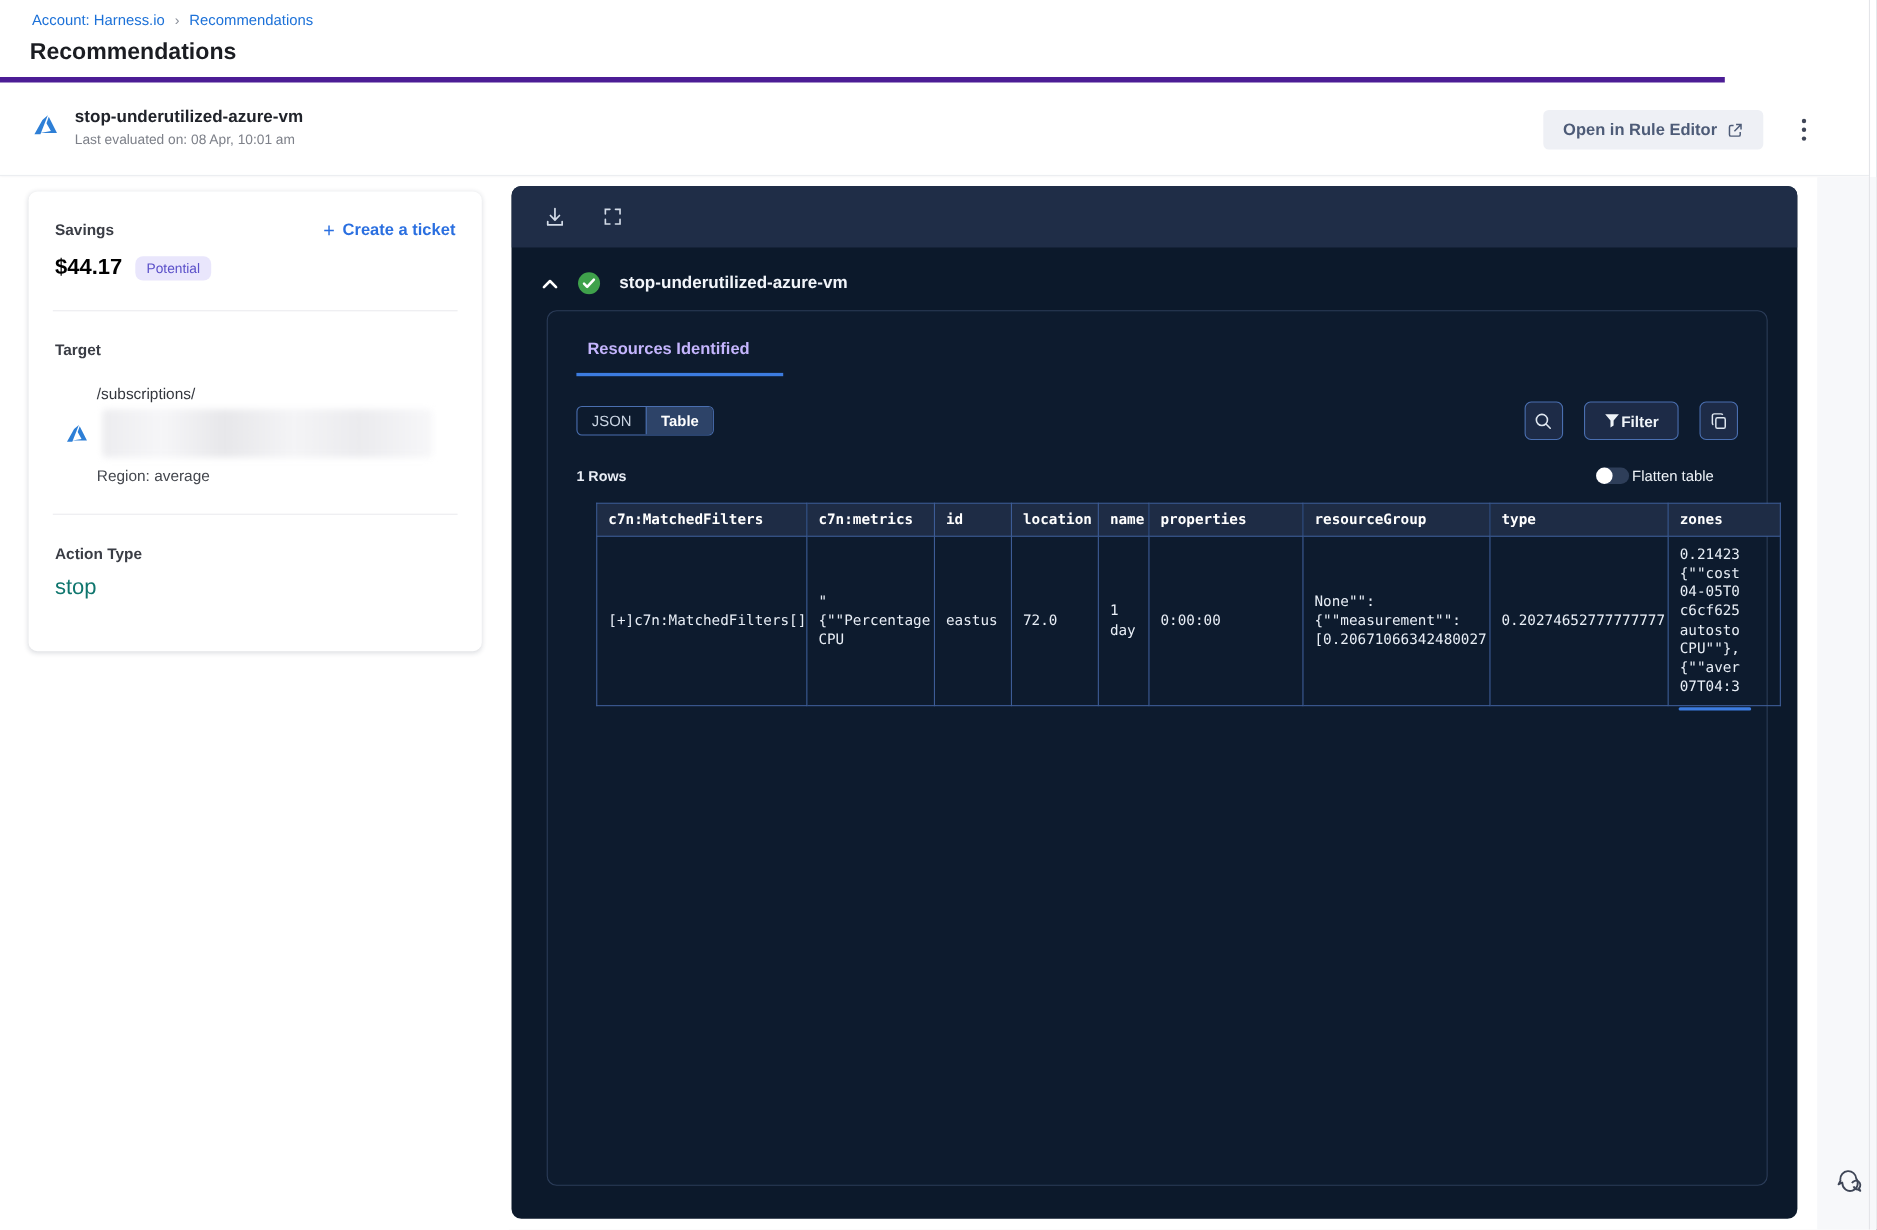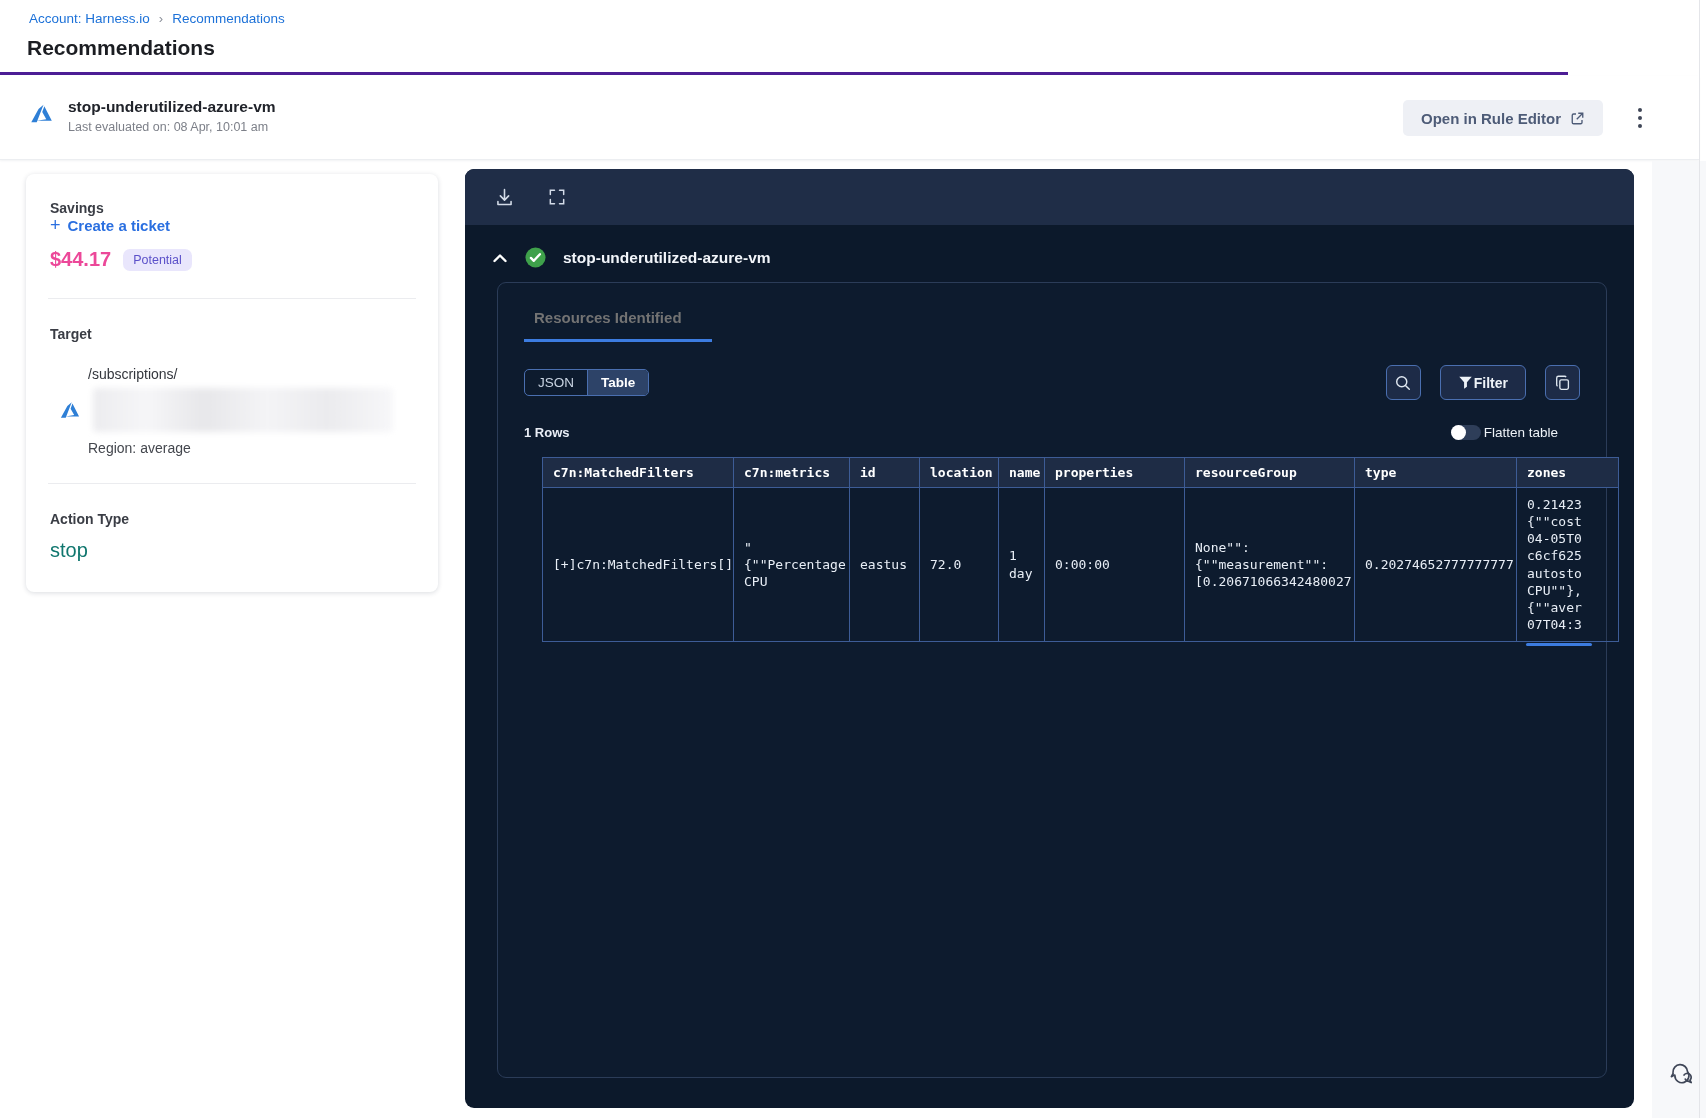--- a/index.html
+++ b/index.html
@@ -1,21 +1,21 @@
 <!DOCTYPE html>
 <html><head>
 <meta charset="utf-8">
 <style>
   * { margin:0; padding:0; box-sizing:border-box; }
   html,body { background:#fff; }
   body { font-family:"Liberation Sans","DejaVu Sans",sans-serif; color:#1c1e24; }
   .screen { position:relative; width:1706px; height:1118px; background:#fff; overflow:hidden; }
 
   
-  .topbar { position:absolute; left:0; top:0; width:1568px; height:75px; background:#fff; border-bottom:3px solid #4c1d95; }
+  .topbar { position:absolute; left:0; top:0; width:1568px; height:75px; background:#fff; border-bottom:5px solid #4c1d95; }
   .breadcrumb { position:absolute; left:29px; top:11px; font-size:13.5px; display:flex; gap:9px; align-items:center; }
   .crumb-link { color:#1c71d8; text-decoration:none; cursor:pointer; }
   .crumb-sep { color:#8a8f99; font-size:13px; }
   .page-title { position:absolute; left:27px; top:36px; font-size:21px; font-weight:700; color:#1b1d22; }
 
   
   .rec-header { position:absolute; left:0; top:76px; width:1699px; height:84px; background:#fff; border-bottom:1px solid #eceef1; box-shadow:0 1px 2px rgba(20,30,60,.06); }
   .rec-header-left { position:absolute; left:28px; top:22px; display:flex; align-items:flex-start; gap:14px; }
   .azure-logo { width:26px; height:26px; margin-top:3px; }
   .rec-title { font-size:15.5px; font-weight:700; color:#20232a; }
@@ -24,46 +24,46 @@
   .kebab-btn { position:absolute; right:46px; top:28px; width:26px; height:28px; background:none; border:none; cursor:pointer; display:flex; flex-direction:column; align-items:center; justify-content:center; gap:4px; }
   .kebab-btn i { width:4px; height:4px; border-radius:50%; background:#3f4657; display:block; }
 
   
   .right-rail { position:absolute; left:1652px; top:161px; width:54px; height:957px; background:#f7f8fa; }
   .edge-line { position:absolute; left:1699px; top:0; width:1px; height:1118px; background:#e4e5e9; }
   .chat-fab { position:absolute; left:1662px; top:1058px; width:36px; height:36px; background:none; border:none; cursor:pointer; }
 
   
   .summary-card { position:absolute; left:26px; top:174px; width:412px; height:418px; background:#fff; border-radius:8px; box-shadow:0 1px 5px rgba(25,35,60,.16); padding:26px 24px; }
-  .sc-row { display:flex; justify-content:space-between; align-items:flex-start;flex-direction:column; }
+  .sc-row { display:flex; justify-content:space-between; align-items:center; }
   .sc-label { font-size:14px; font-weight:700; color:#3a3d45; }
   .create-ticket { background:none; border:none; font-family:inherit; color:#2a6fe0; font-size:15px; font-weight:700; display:flex; align-items:center; gap:7px; cursor:pointer; }
   .create-ticket .plus { font-size:18px; font-weight:400; line-height:1; }
   .savings-line { display:flex; align-items:center; gap:12px; margin-top:14px; }
-  .savings-value { font-size:20px; font-weight:700; color:#ec4899; }
+  .savings-value { font-size:20px; font-weight:700; color:#000000; }
   .potential-badge { background:#e9e6fc; color:#5b50c9; font-size:12.5px; padding:4px 10px; border-radius:7px; }
   .sc-divider { height:1px; background:#ebecef; margin:27px -2px; }
   .target-path { margin:24px 0 0 38px; font-size:14px; color:#33363d; }
   .target-blur-row { display:flex; align-items:center; gap:12px; margin:2px 0 0 8px; height:52px; }
   .azure-logo-sm { width:23px; height:23px; flex:0 0 auto; }
   .blur-block { width:300px; height:44px; border-radius:4px; background:linear-gradient(90deg,#ececef 0%,#f6f6f8 18%,#e7e7ea 37%,#f4f4f6 58%,#ebebee 78%,#f7f7f9 100%); filter:blur(3px); }
   .region-line { margin:4px 0 0 38px; font-size:14px; color:#44474e; }
   .action-type-value { margin-top:12px; font-size:20px; color:#0f766e; }
 
   
   .panel { position:absolute; left:465px; top:169px; width:1169px; height:939px; background:#0c192b; border-radius:9px; overflow:hidden; }
   .panel-toolbar { height:56px; background:#1f2d47; display:flex; align-items:center; gap:28px; padding:0 0 0 27px; }
   .icon-btn { background:none; border:none; cursor:pointer; display:flex; align-items:center; justify-content:center; padding:2px; }
   .panel-title-row { display:flex; align-items:center; gap:17px; padding:22px 0 0 27px; }
   .chevron-btn { background:none; border:none; cursor:pointer; display:flex; }
   .check-badge { width:21px; height:21px; }
   .panel-title { font-size:15.5px; font-weight:700; color:#f2f5fa; }
 
   .inner-card { position:absolute; left:32px; top:113px; width:1110px; height:796px; background:#0d1b2e; border:1px solid #2b3c58; border-radius:9px; padding:24px 26px; }
-  .tab { display:inline-block; font-size:15px; font-weight:700; color:#737373; padding:2px 30px 13px 10px; border-bottom:3px solid #3c7ce0; cursor:pointer; }
+  .tab { display:inline-block; font-size:15px; font-weight:700; color:#c4b5fd; padding:2px 30px 13px 10px; border-bottom:3px solid #3c7ce0; cursor:pointer; }
 
   .controls-row { margin-top:23px; display:flex; justify-content:space-between; align-items:center; }
   .seg-group { display:flex; border:1px solid #4a6fb0; border-radius:5px; overflow:hidden; }
   .seg { font-family:inherit; font-size:13.5px; padding:5px 13px; background:transparent; border:none; color:#c9d4e2; cursor:pointer; }
   .seg.selected { background:#2d4368; color:#fff; font-weight:700; border-left:1px solid #4a6fb0; }
   .right-btns { display:flex; gap:19px; align-items:center; }
   .sq-btn { width:35px; height:35px; background:#1d2b47; border:1px solid #4a6fb0; border-radius:6px; display:flex; align-items:center; justify-content:center; cursor:pointer; }
   .filter-btn { height:35px; background:#1d2b47; border:1px solid #4a6fb0; border-radius:6px; display:flex; align-items:center; justify-content:center; gap:1px; padding:0 17px; font-family:inherit; font-size:14px; font-weight:700; color:#eef3f8; cursor:pointer; }
 
   .rows-row { margin-top:25px; display:flex; justify-content:space-between; align-items:center; }

